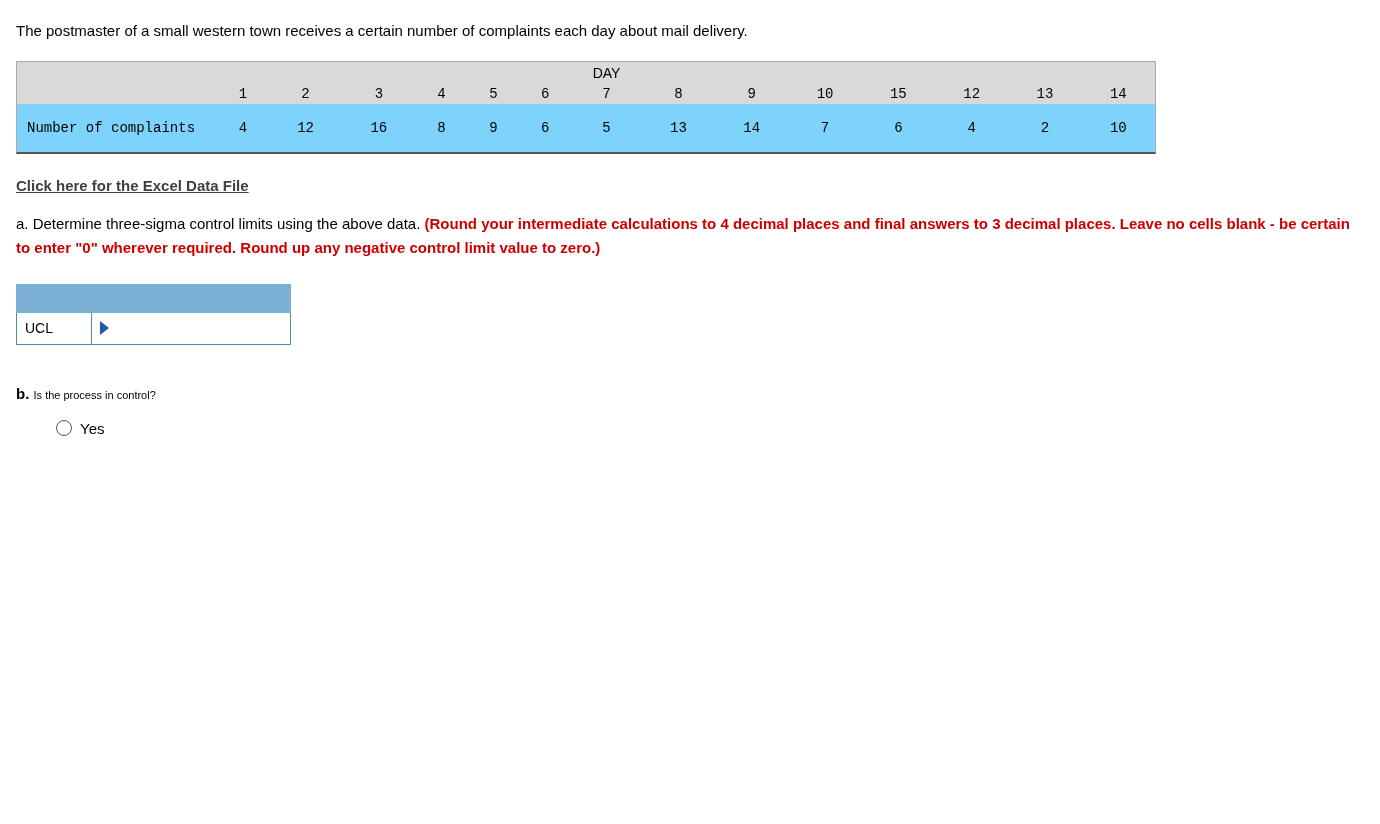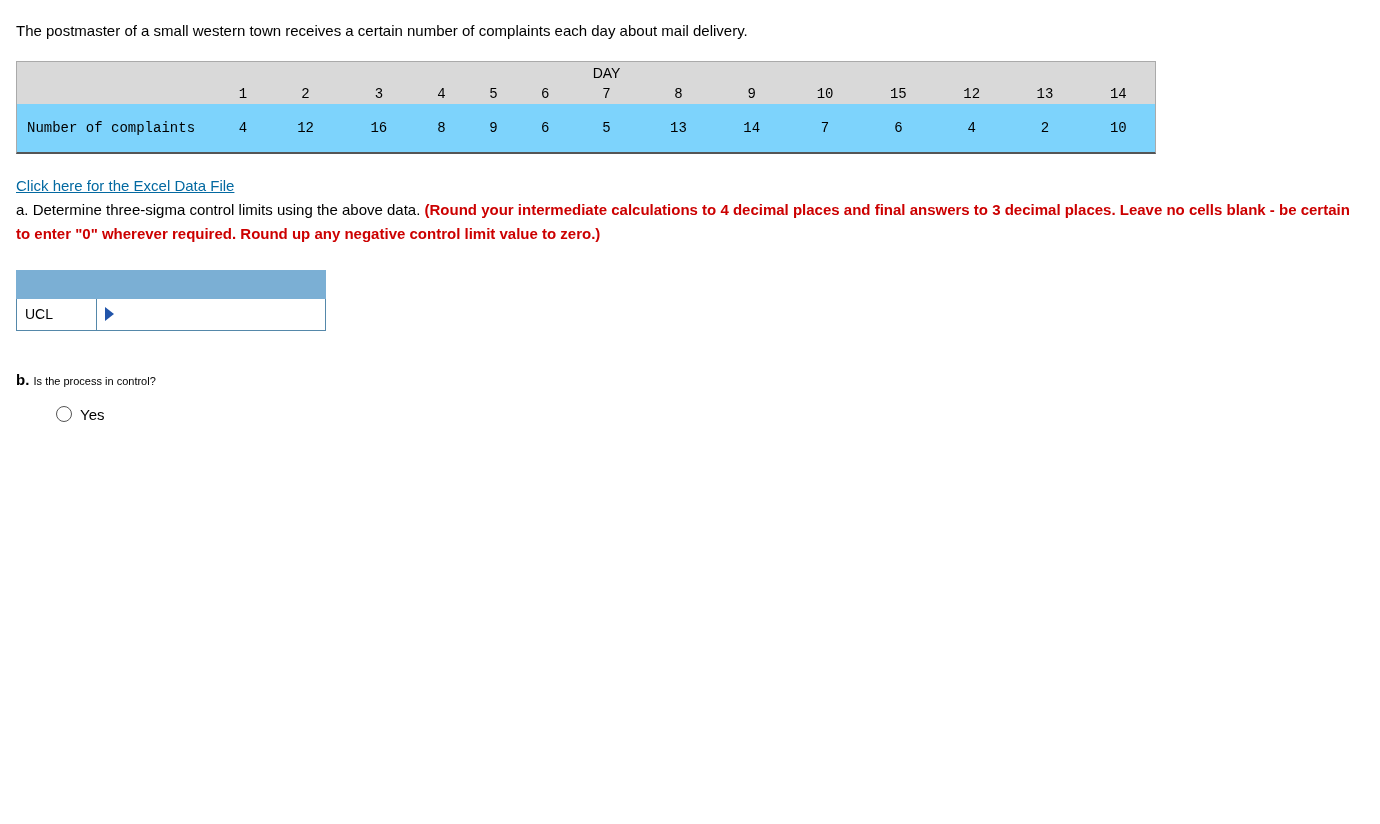--- a/index.html
+++ b/index.html
@@ -58,26 +58,27 @@
       background: #7dd3fc;
     }
 
     .data-table tbody tr td:first-child {
       text-align: left;
       padding-left: 10px;
       font-family: 'Courier New', Courier, monospace;
     }
 
     .excel-link {
-      color: #0369a1;
+      color: #404040;
       text-decoration: underline;
       cursor: pointer;
       font-size: 15px;
       display: inline-block;
-      margin-bottom: 4px;
+      margin-bottom: 18px;
+      font-weight: bold;
     }
 
     .instruction-text {
       font-size: 15px;
       line-height: 1.6;
       margin-bottom: 24px;
       max-width: 1340px;
     }
 
     .instruction-bold-red {
@@ -85,21 +86,21 @@
       font-weight: bold;
     }
 
     .control-table-wrapper {
       margin-top: 10px;
       margin-bottom: 40px;
     }
 
     .control-table {
       border-collapse: collapse;
-      width: 310px;
+      width: 275px;
     }
 
     .control-table thead tr td {
       background: #7bafd4;
       height: 28px;
       border: 1px solid #7bafd4;
     }
 
     .control-table tbody tr td {
       border: 1px solid #5588aa;

